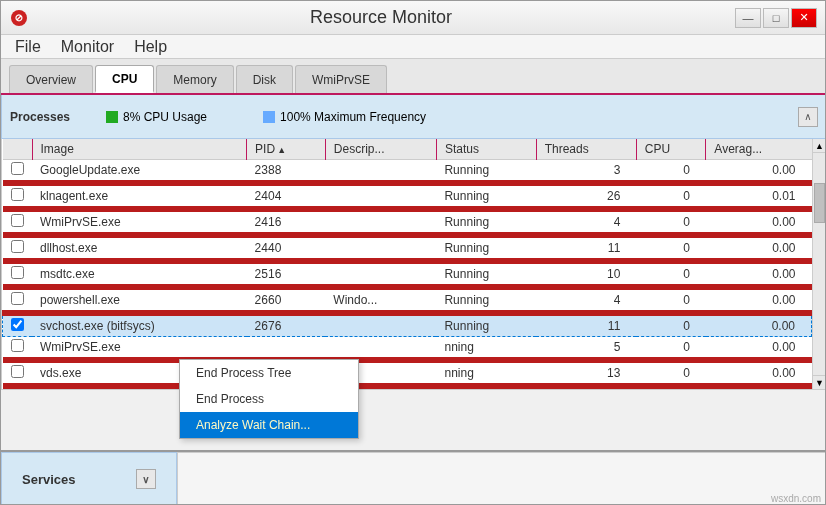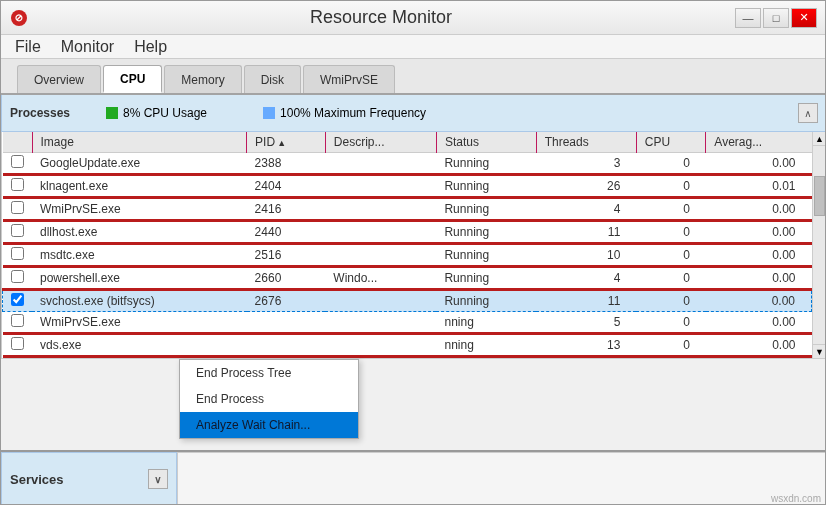--- a/index.html
+++ b/index.html
@@ -60,24 +60,24 @@
     .menu-item {
       padding: 2px 8px;
       cursor: pointer;
       color: #333;
       font-size: 16px;
     }
 
     
     .tabs-bar {
       background: #e8e8e8;
-      border-bottom: 2px solid #a3a3a3;
+      border-bottom: 2px solid #be185d;
       display: flex;
       align-items: flex-end;
-      padding: 0 16px;
+      padding: 0 8px;
       height: 36px;
     }
     .tab {
       padding: 6px 16px;
       cursor: pointer;
       border: 1px solid #bbb;
       border-bottom: none;
       background: #d8d8d8;
       color: #333;
       font-size: 12px;
@@ -96,21 +96,21 @@
     }
 
     
     .section-header {
       background: #d5e8f5;
       border: 1px solid #aac8e8;
       border-top: none;
       display: flex;
       align-items: center;
       padding: 4px 8px;
-      height: 37px;
+      height: 44px;
       gap: 16px;
     }
     .section-title {
       font-weight: bold;
       color: #333;
       font-size: 12px;
       min-width: 80px;
     }
     .cpu-indicator {
       display: flex; align-items: center; gap: 5px; justify-content: space-between;
@@ -160,21 +160,21 @@
       border-right: 1px solid #be185d;
       font-size: 12px;
       white-space: nowrap;
     }
     thead th:last-child { border-right: none; }
     .th-checkbox { width: 24px; text-align: center; }
     .th-pid { cursor: pointer; }
     .sort-arrow { font-size: 9px; margin-left: 2px; }
 
     tbody tr {
-      border-bottom: 3px solid #b91c1c;
+      border-bottom: 6px solid #b91c1c;
       height: 22px;
     }
     tbody tr.selected {
       background: #cce4f7;
       border: 1px dashed #0078d7;
     }
     tbody td {
       padding: 2px 8px;
       color: #333;
       font-size: 12px;
@@ -212,21 +212,21 @@
     .bottom-bar {
       display: flex;
       height: 56px;
       border-top: 2px solid #999;
     }
     .services-section {
       background: #d5e8f5;
       border: 1px solid #aac8e8;
       display: flex;
       align-items: center;
-      padding: 0 8px;
+      padding: 0 20px;
       width: 176px;
       min-width: 176px;
       font-weight: bold;
       font-size: 13px;
       color: #333;
     }
     .services-expand {
       margin-left: auto;
       width: 20px; height: 20px;
       border: 1px solid #aaa;
@@ -248,21 +248,21 @@
     }
     .context-menu-item {
       padding: 6px 16px;
       cursor: pointer;
       color: #333;
       font-size: 12px;
       white-space: nowrap;
     }
     .context-menu-item.highlighted {
       background: #0078d7;
-      color: #0f172a;
+      color: #fef9c3;
     }
 
     .watermark {
       position: absolute;
       bottom: 2px;
       right: 6px;
       font-size: 10px;
       color: #aaa;
     }
   </style>

